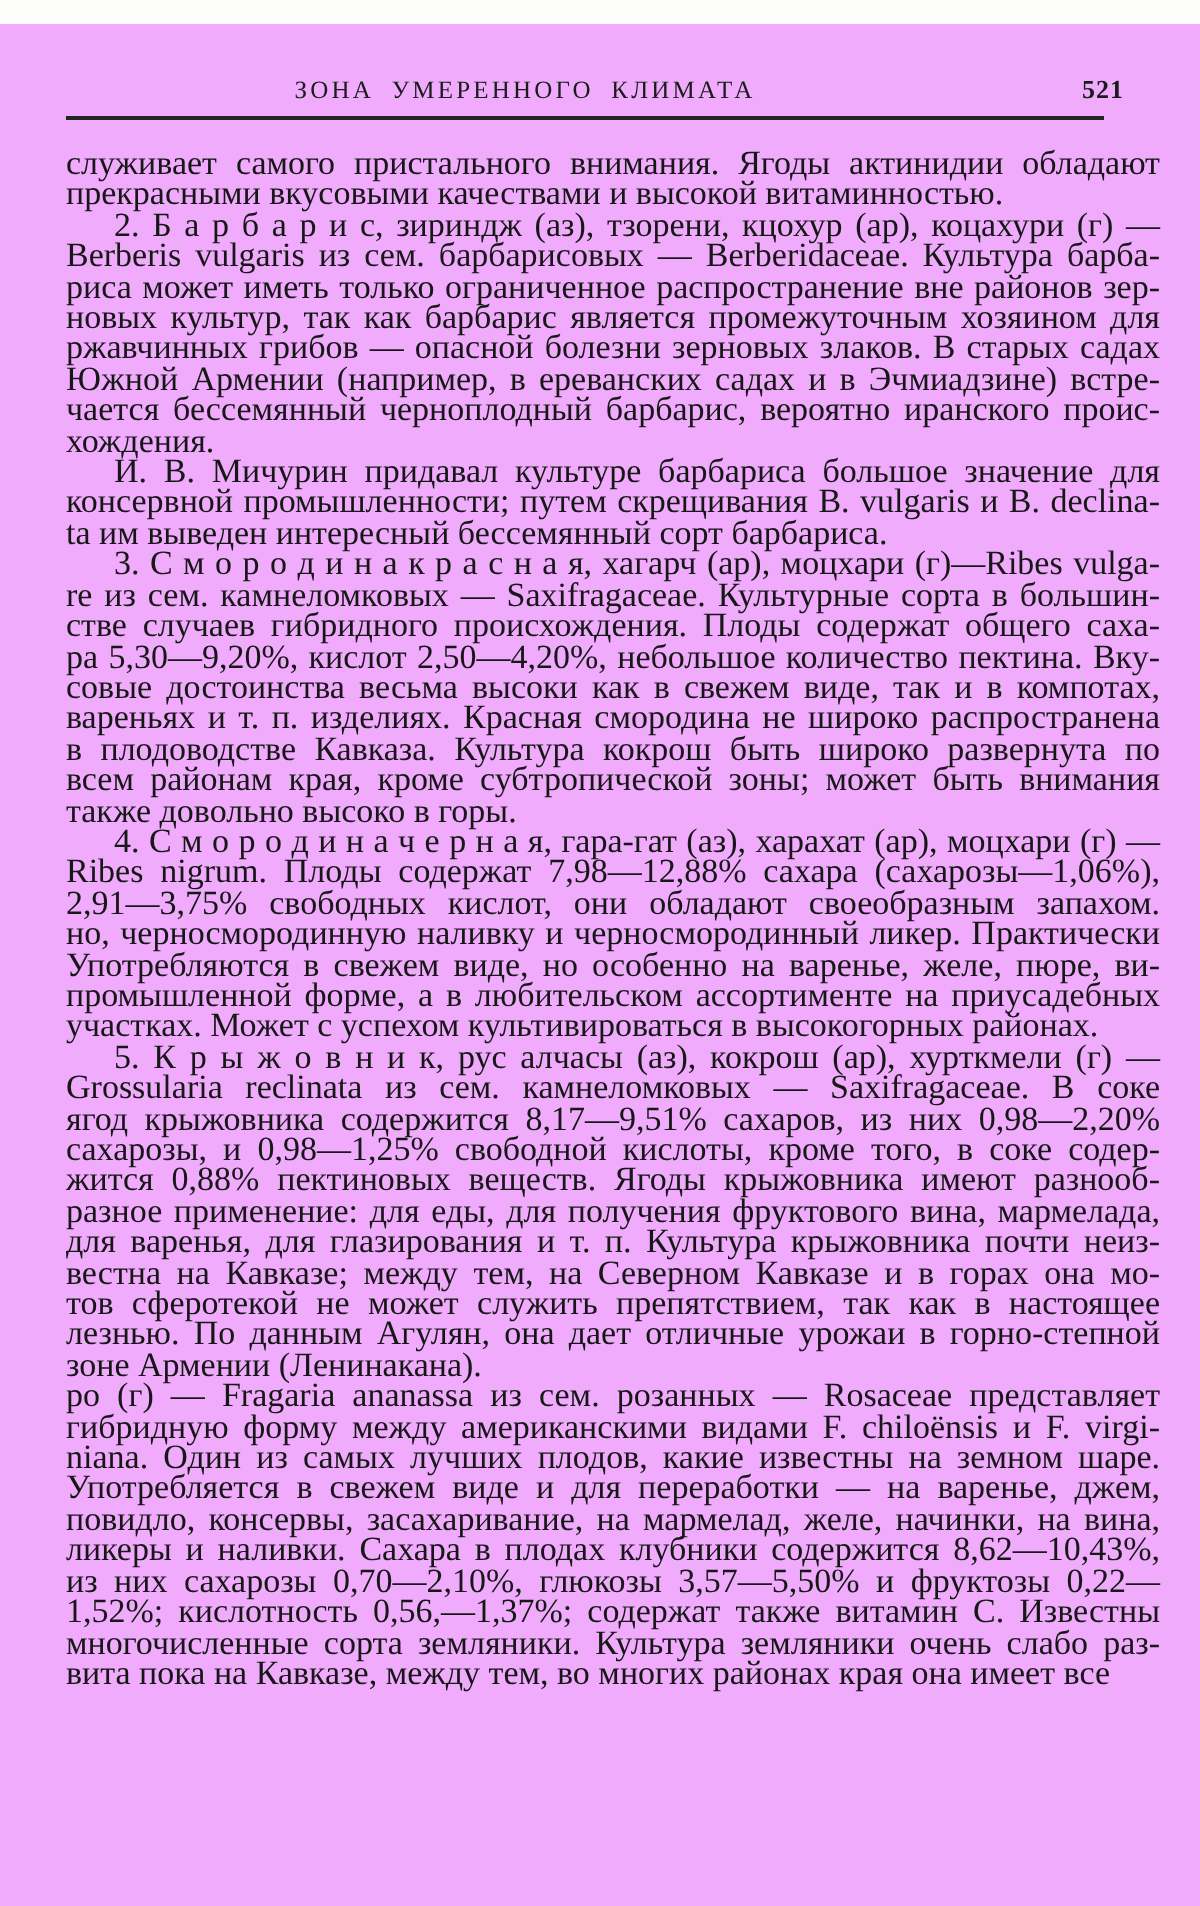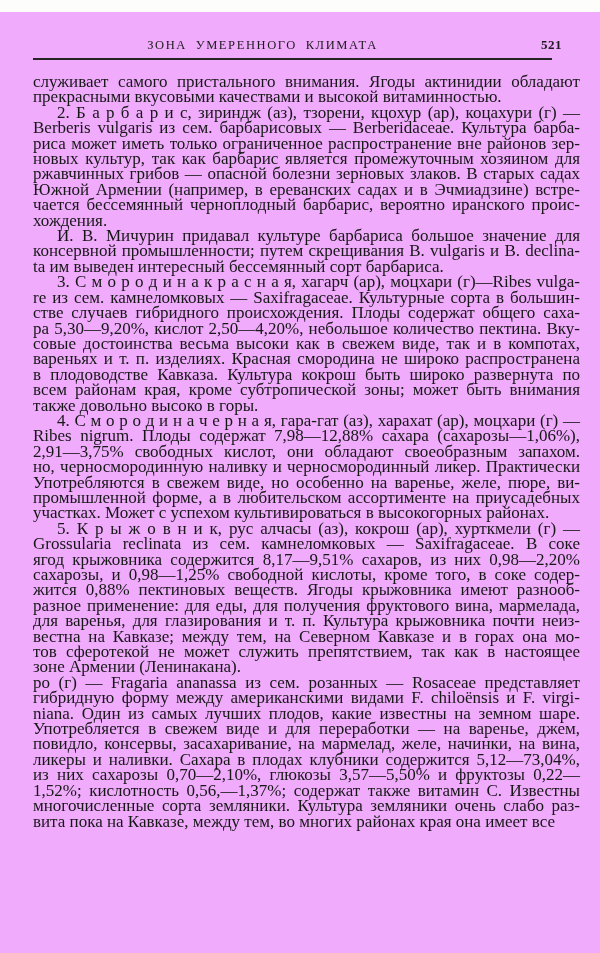--- a/index.html
+++ b/index.html
@@ -95,25 +95,26 @@
       <div class="line last">участках. Может с успехом культивироваться в высокогорных районах.</div>
       <div class="line indent">5. К&nbsp;р&nbsp;ы&nbsp;ж&nbsp;о&nbsp;в&nbsp;н&nbsp;и&nbsp;к, рус алчасы (аз), кокрош (ар), хурткмели (г) —</div>
       <div class="line">Grossularia reclinata из сем. камнеломковых — Saxifragaceae. В соке</div>
       <div class="line">ягод крыжовника содержится 8,17—9,51% сахаров, из них 0,98—2,20%</div>
       <div class="line">сахарозы, и 0,98—1,25% свободной кислоты, кроме того, в соке содер-</div>
       <div class="line">жится 0,88% пектиновых веществ. Ягоды крыжовника имеют разнооб-</div>
       <div class="line">разное применение: для еды, для получения фруктового вина, мармелада,</div>
       <div class="line">для варенья, для глазирования и т. п. Культура крыжовника почти неиз-</div>
       <div class="line">вестна на Кавказе; между тем, на Северном Кавказе и в горах она мо-</div>
       <div class="line">тов сферотекой не может служить препятствием, так как в настоящее</div>
+      <div class="line">лезнью. По данным Агулян, она дает отличные урожаи в горно-степной</div>
       <div class="line last">зоне Армении (Ленинакана).</div>
       <div class="line">ро (г) — Fragaria ananassa из сем. розанных — Rosaceae представляет</div>
       <div class="line">гибридную форму между американскими видами F. chiloënsis и F. virgi-</div>
       <div class="line">niana. Один из самых лучших плодов, какие известны на земном шаре.</div>
       <div class="line">Употребляется в свежем виде и для переработки — на варенье, джем,</div>
       <div class="line">повидло, консервы, засахаривание, на мармелад, желе, начинки, на вина,</div>
-      <div class="line">ликеры и наливки. Сахара в плодах клубники содержится 5,12—73,04%,</div>
+      <div class="line">ликеры и наливки. Сахара в плодах клубники содержится 8,62—10,43%,</div>
       <div class="line">из них сахарозы 0,70—2,10%, глюкозы 3,57—5,50% и фруктозы 0,22—</div>
       <div class="line">1,52%; кислотность 0,56,—1,37%; содержат также витамин С. Известны</div>
       <div class="line">многочисленные сорта земляники. Культура земляники очень слабо раз-</div>
       <div class="line last">вита пока на Кавказе, между тем, во многих районах края она имеет все</div>
     </div>
 </div>
 
 </body></html>

